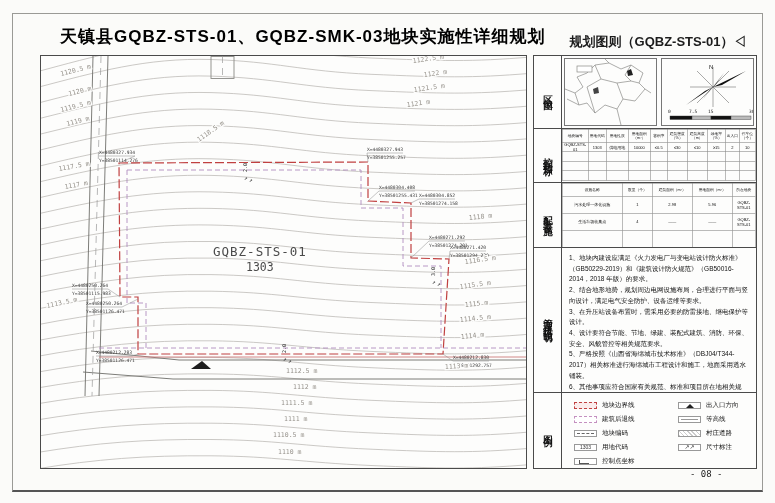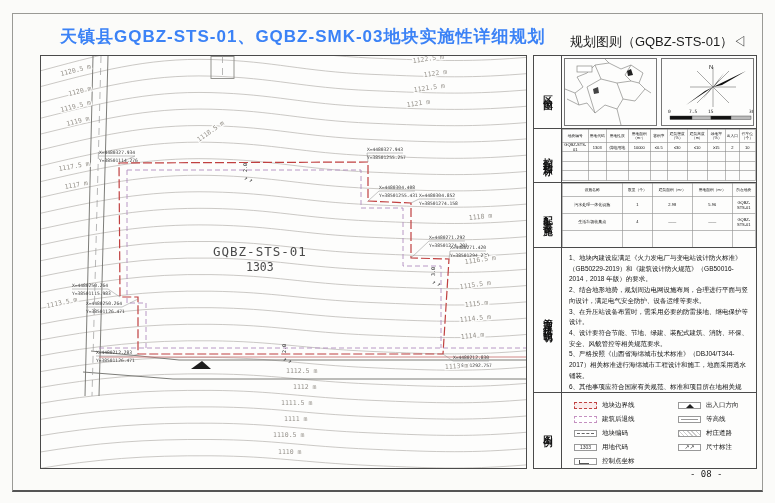--- a/index.html
+++ b/index.html
@@ -1,19 +1,19 @@
 <!DOCTYPE html>
 <html><head>
 <meta charset="utf-8">
 <style>
   html,body{margin:0;padding:0;background:#e9e9e6;}
   #sheet{position:relative;width:775px;height:503px;background:#fbfbf9;font-family:"Liberation Sans",sans-serif;overflow:hidden;}
   .outer-frame{position:absolute;left:12px;top:13px;width:749px;height:476px;border:1px solid #9a9a96;border-bottom:2px solid #555;}
-  .main-title{position:absolute;left:60px;top:25px;width:425px;text-align:center;font-size:17px;font-weight:bold;color:#3b82f6;letter-spacing:1px;white-space:nowrap;}
-  .sheet-title{position:absolute;left:558px;top:33px;width:200px;text-align:center;font-size:13px;font-weight:normal;color:#1c1c1c;white-space:nowrap;}
+  .main-title{position:absolute;left:60px;top:25px;width:425px;text-align:center;font-size:17px;font-weight:bold;color:#000000;letter-spacing:1px;white-space:nowrap;}
+  .sheet-title{position:absolute;left:558px;top:33px;width:200px;text-align:center;font-size:13px;font-weight:bold;color:#1c1c1c;white-space:nowrap;}
   .map-panel{position:absolute;left:40px;top:55px;width:485px;height:412px;border:1px solid #4a4a4a;background:#fdfdfc;overflow:hidden;}
   .sidebar{position:absolute;left:533px;top:55px;width:222px;height:412px;border:1px solid #4a4a4a;background:#fdfdfc;display:flex;flex-direction:column;}
   .sb-row{display:flex;border-bottom:1px solid #4a4a4a;box-sizing:border-box;}
   .sb-row:last-child{border-bottom:none;}
   .sb-label{width:27px;flex:0 0 27px;border-right:1px solid #4a4a4a;display:flex;align-items:center;justify-content:center;}
   .sb-label span{writing-mode:vertical-rl;text-orientation:upright;font-size:9.5px;font-weight:bold;color:#111;letter-spacing:3px;}
   .sb-content{flex:1;position:relative;overflow:hidden;}
   .loc-wrap{display:flex;height:100%;}
   .loc-box{flex:1;margin:2px;border:1px solid #777;position:relative;overflow:hidden;}
   .shrinkwrap{overflow:hidden;}

